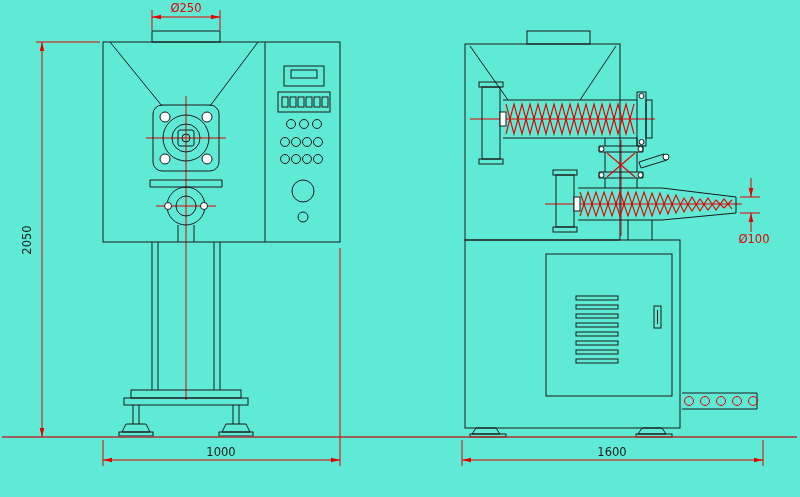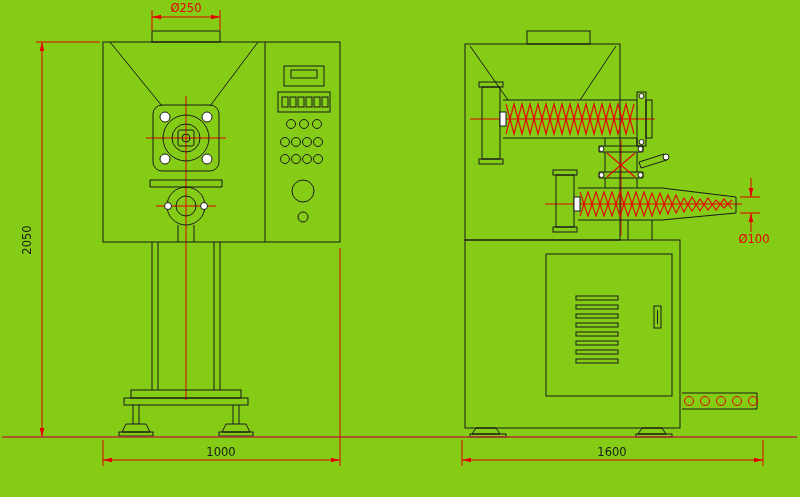--- a/index.html
+++ b/index.html
@@ -1,16 +1,16 @@
 <!DOCTYPE html>
 <html><head>
 <meta charset="utf-8">
 <style>
   html,body{margin:0;padding:0;background:#ffffff;}
-  .stage{width:800px;height:497px;position:relative;background:#84cc16;overflow:hidden;}
+  .stage{width:800px;height:497px;position:relative;background:#5eead4;overflow:hidden;}
   svg{display:block;}
   .k  {stroke:#1a1a1a;fill:none;stroke-width:1;}
   .kf {stroke:#1a1a1a;fill:#ffffff;stroke-width:1;}
   .r  {stroke:#e60000;fill:none;stroke-width:1;}
   .rs {stroke:#e60000;fill:none;stroke-width:1.1;}
   .ra {fill:#e60000;stroke:none;}
   .rt {fill:#e60000;font:11.5px "DejaVu Sans",sans-serif;}
   .kt {fill:#1a1a1a;font:11.5px "DejaVu Sans",sans-serif;}
   .g  {stroke:#b03232;stroke-width:1.6;fill:none;}
 </style>

